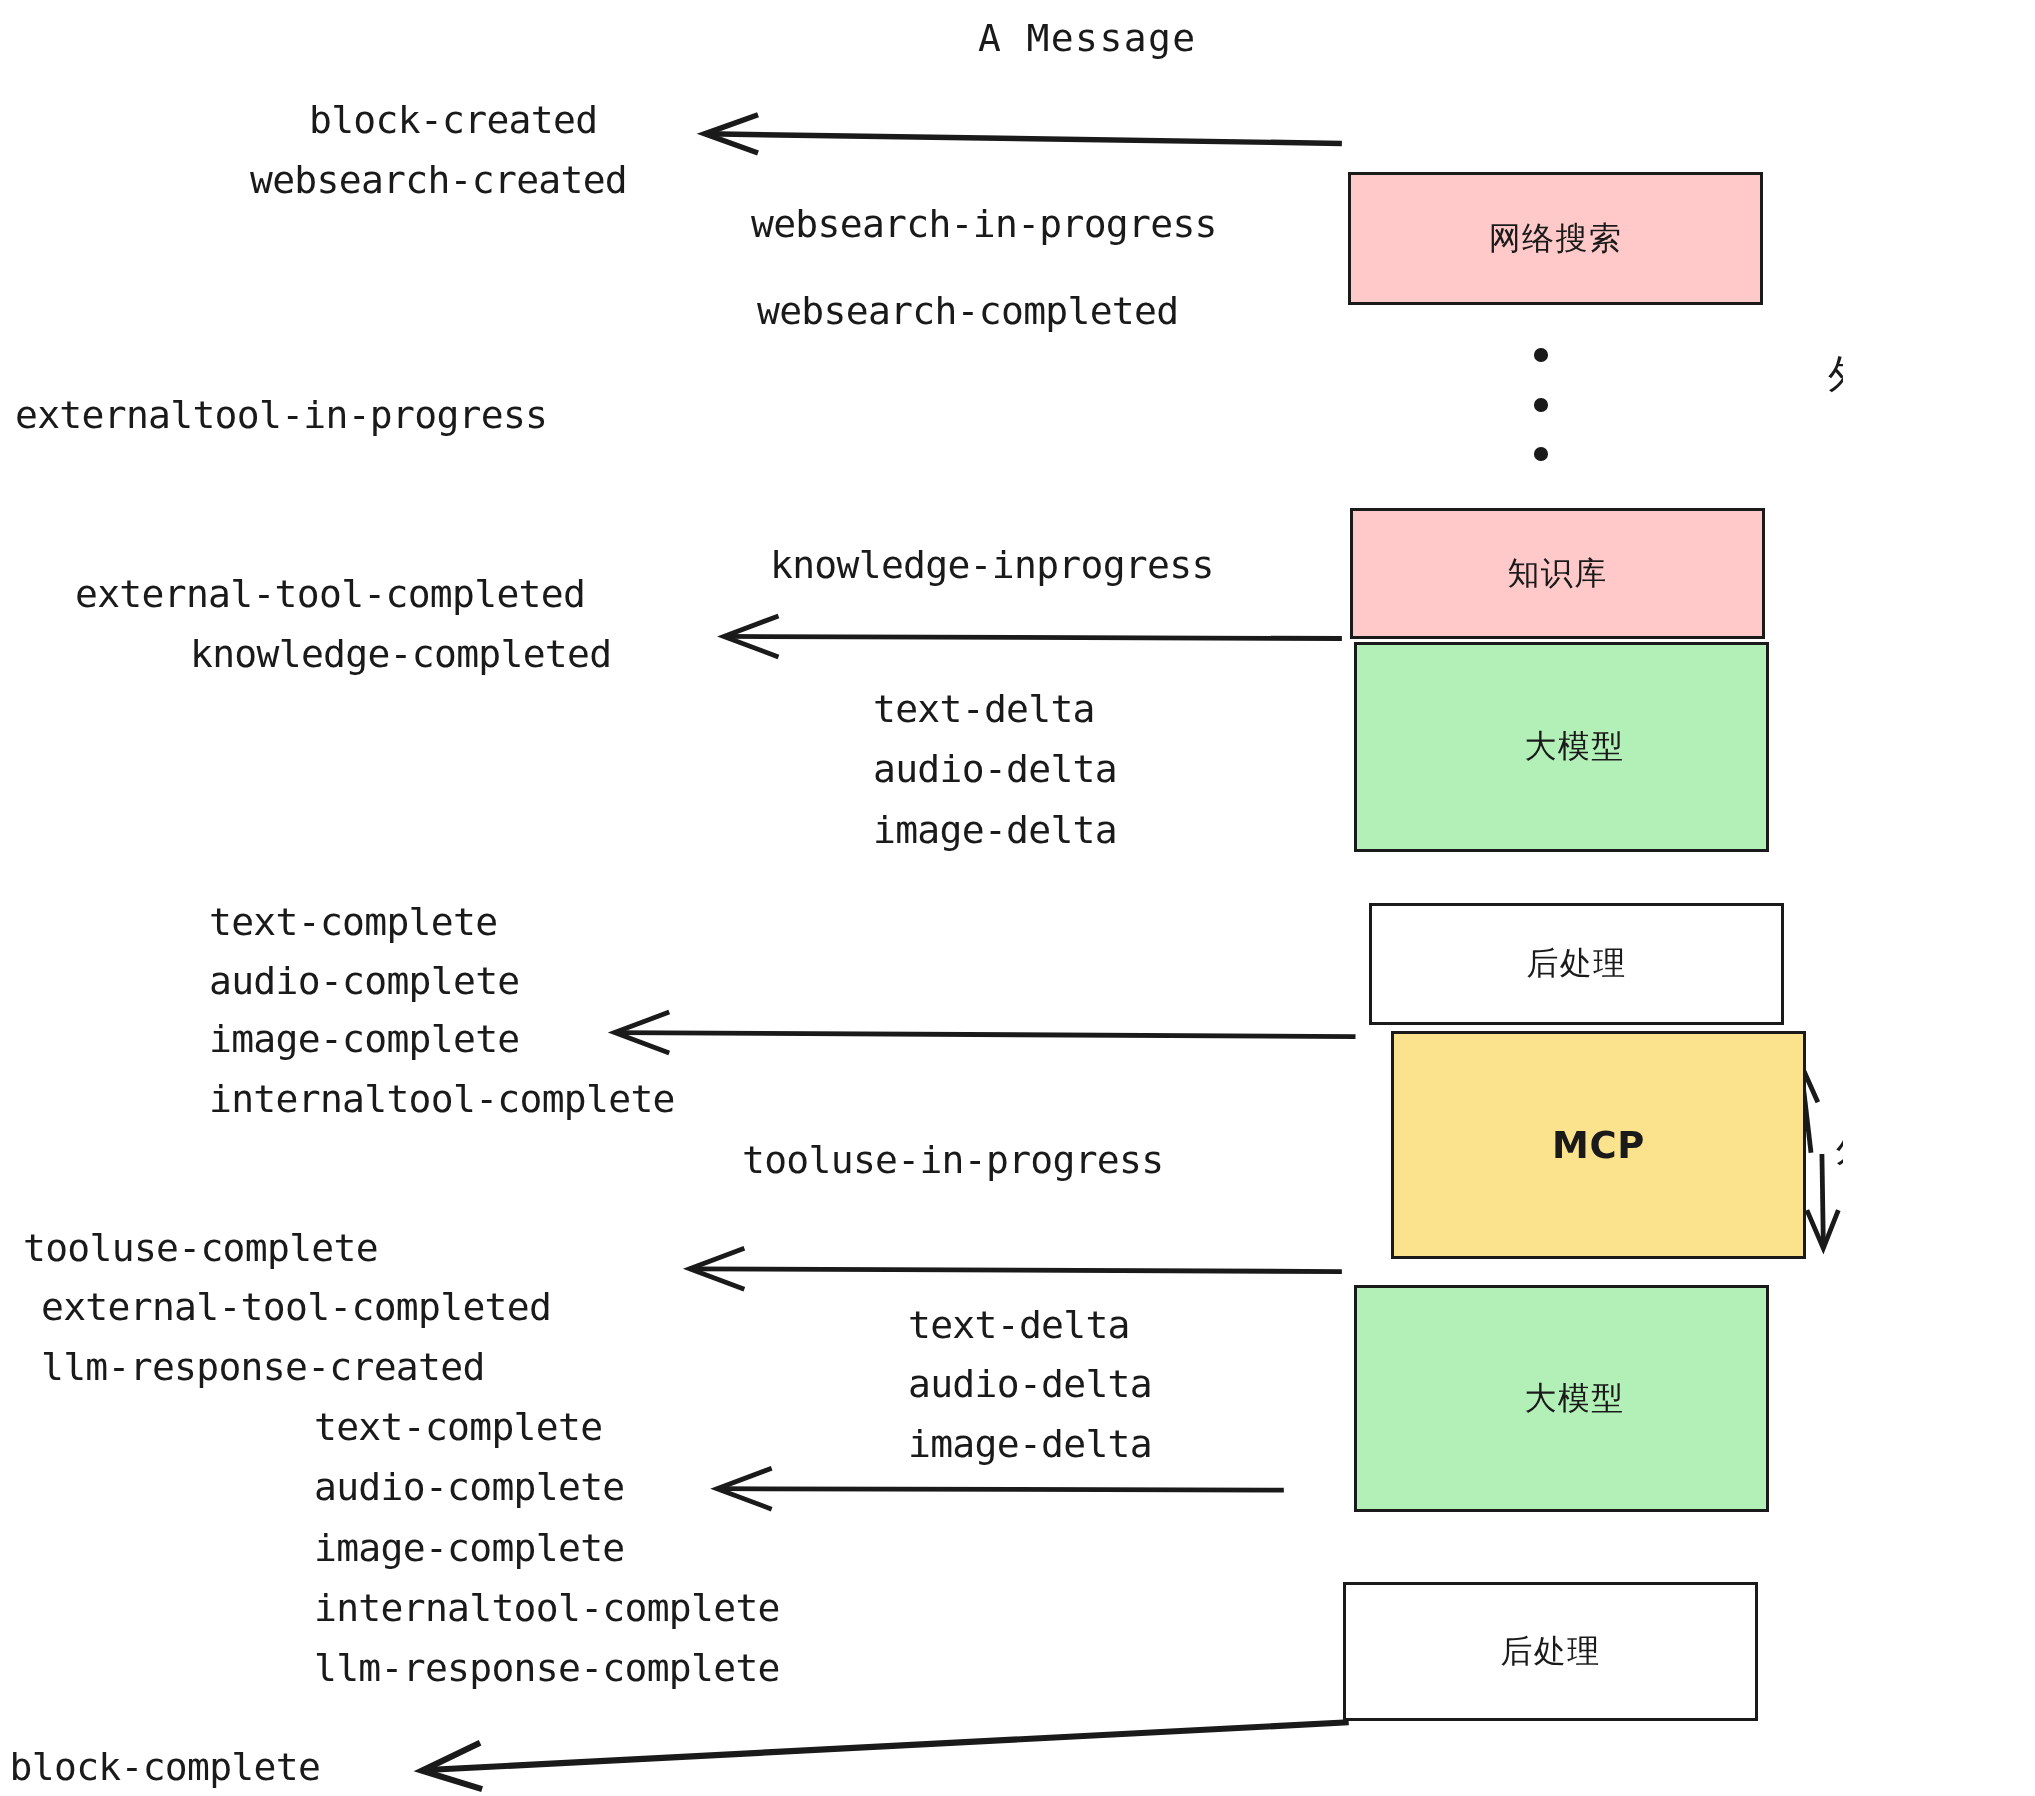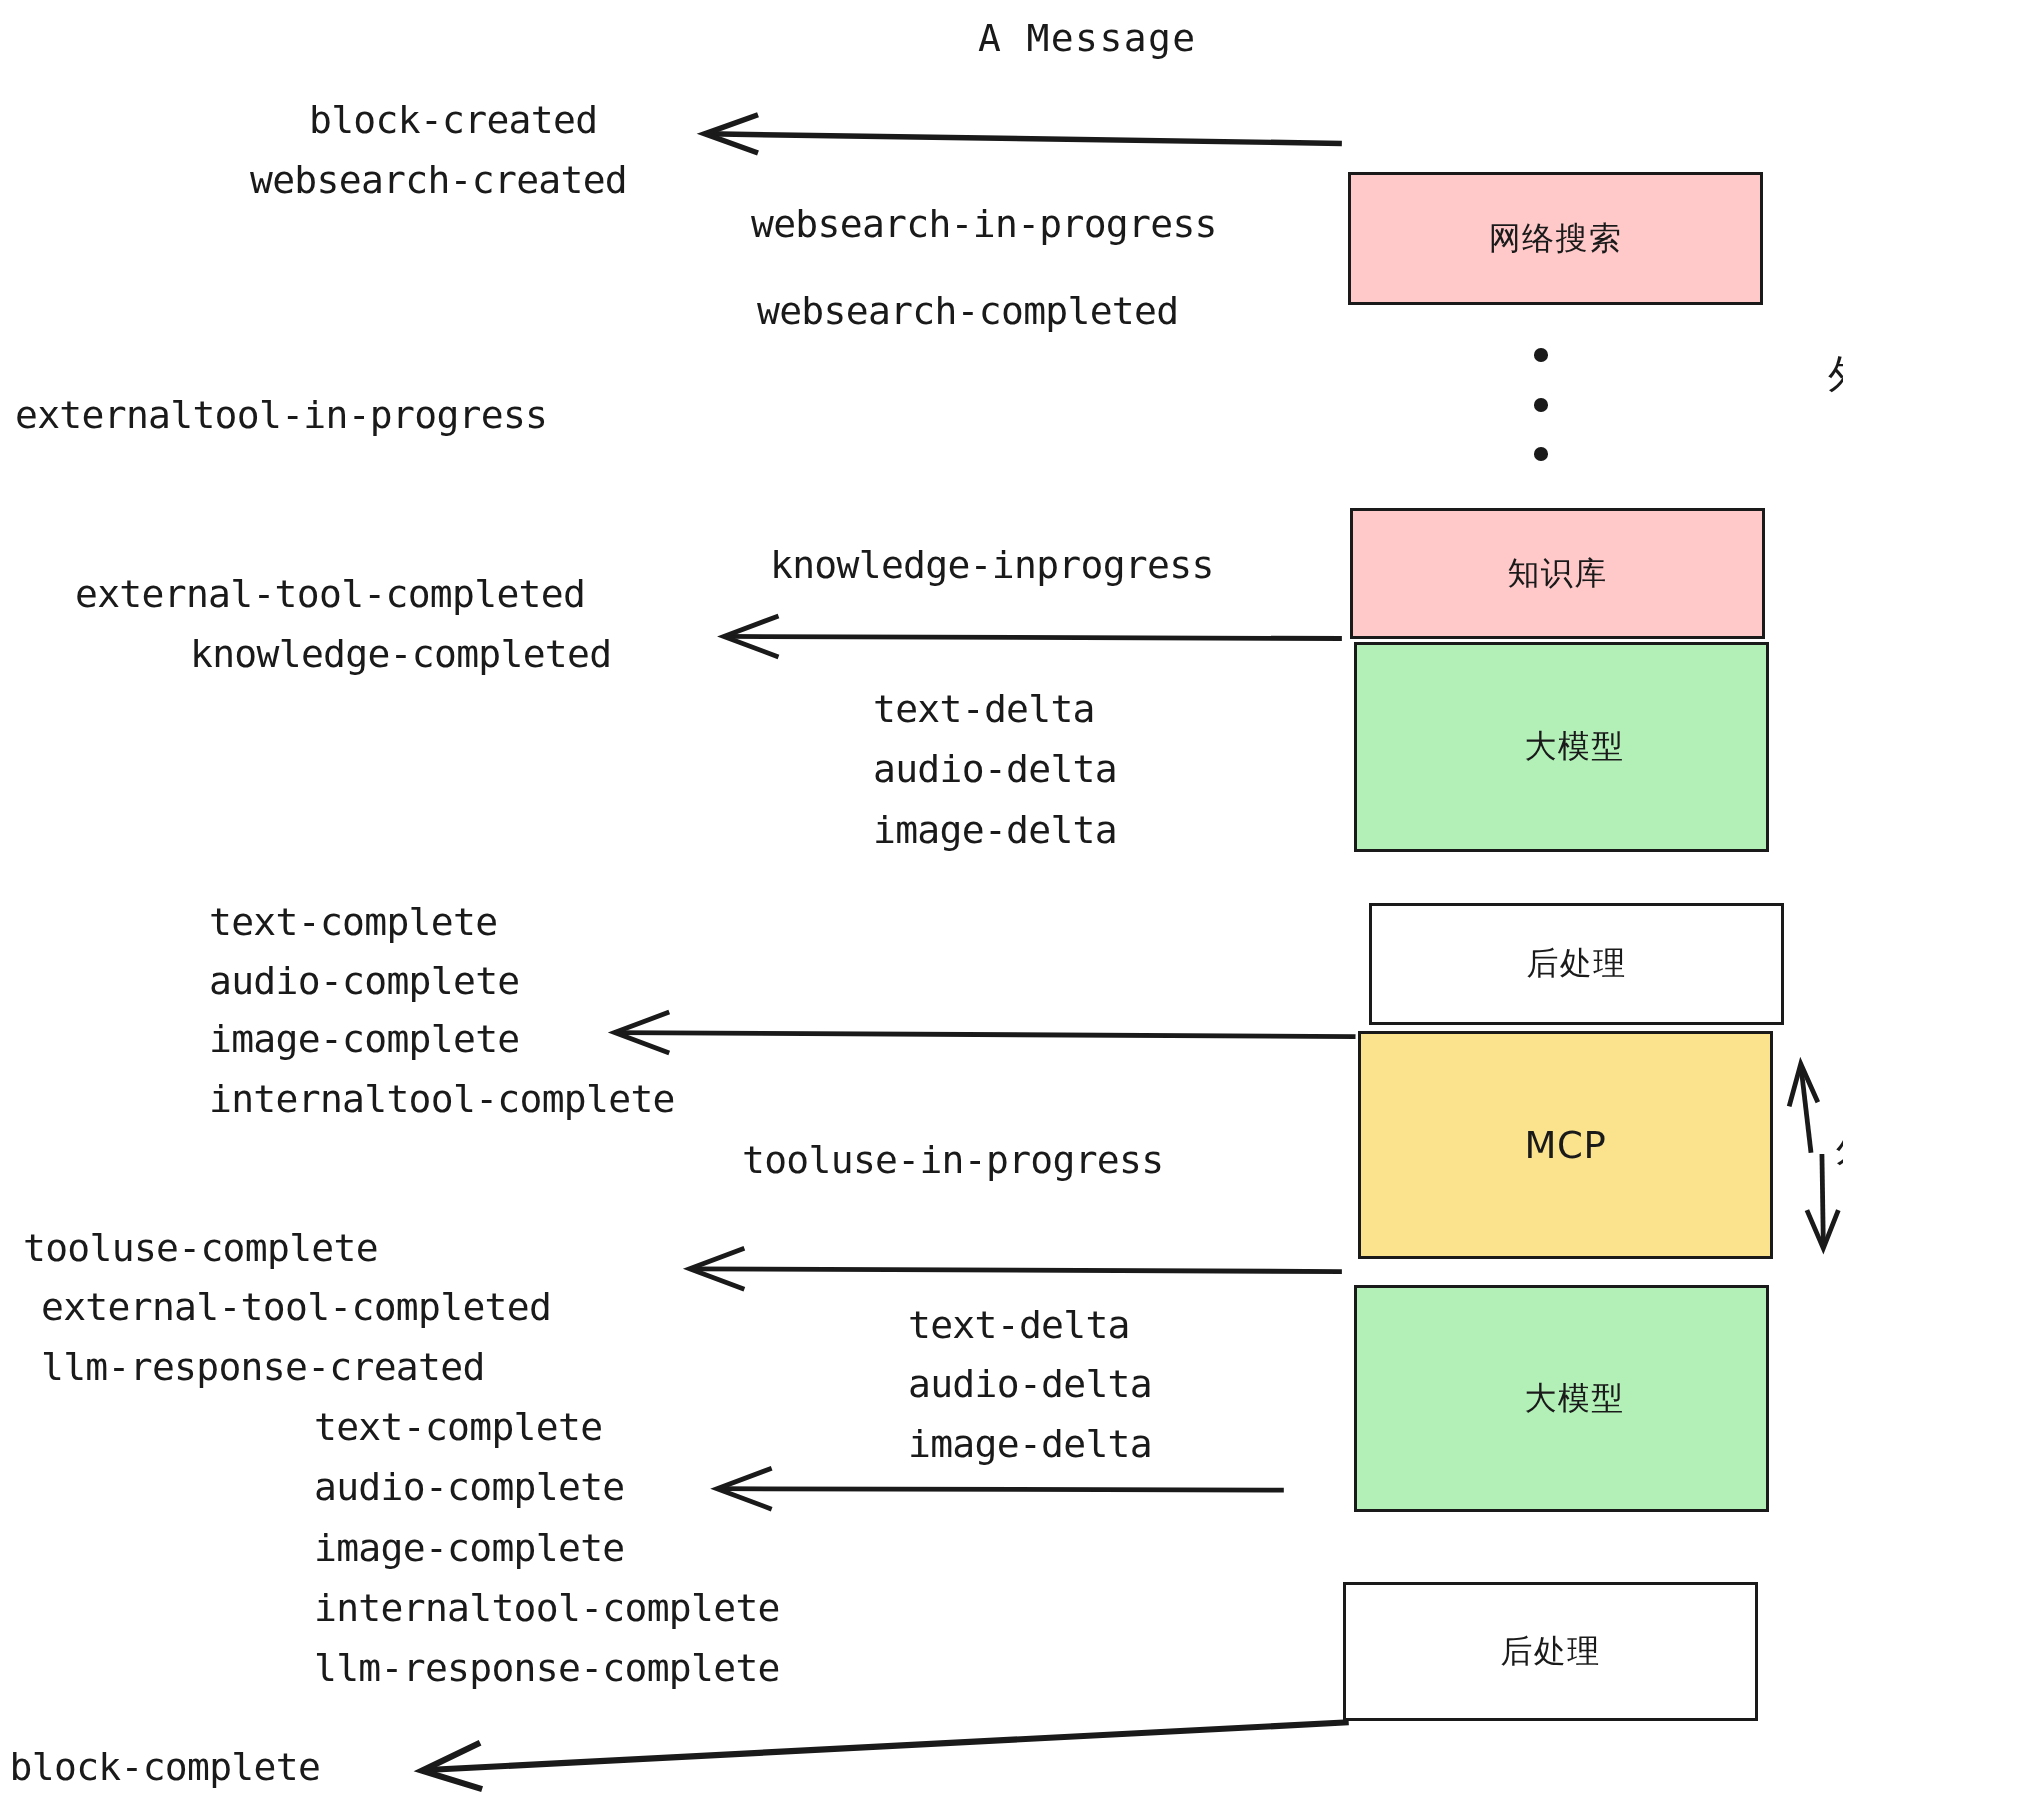--- a/index.html
+++ b/index.html
@@ -53,22 +53,23 @@
     color: #1a1a1a;
     letter-spacing: 1.4px;
   }
   .node-pink  { background: #ffc9c9; }
   .node-green { background: #b2f0b8; padding-left: 26px; }
   .node-yellow{ background: #fbe38e; }
   .node-white { background: #ffffff; }
   .node-mcp {
     font-family: "DejaVu Sans", sans-serif;
     font-size: 37px;
-    font-weight: 400;
+    font-weight: 700;
     letter-spacing: 0.7px;
+    margin-left: 33px;
   }
   .side-label {
     position: absolute;
     font-family: "DejaVu Sans", sans-serif;
     font-size: 40px;
     color: #1a1a1a;
     white-space: nowrap;
     letter-spacing: 0.7px;
   }
   .vdot {

